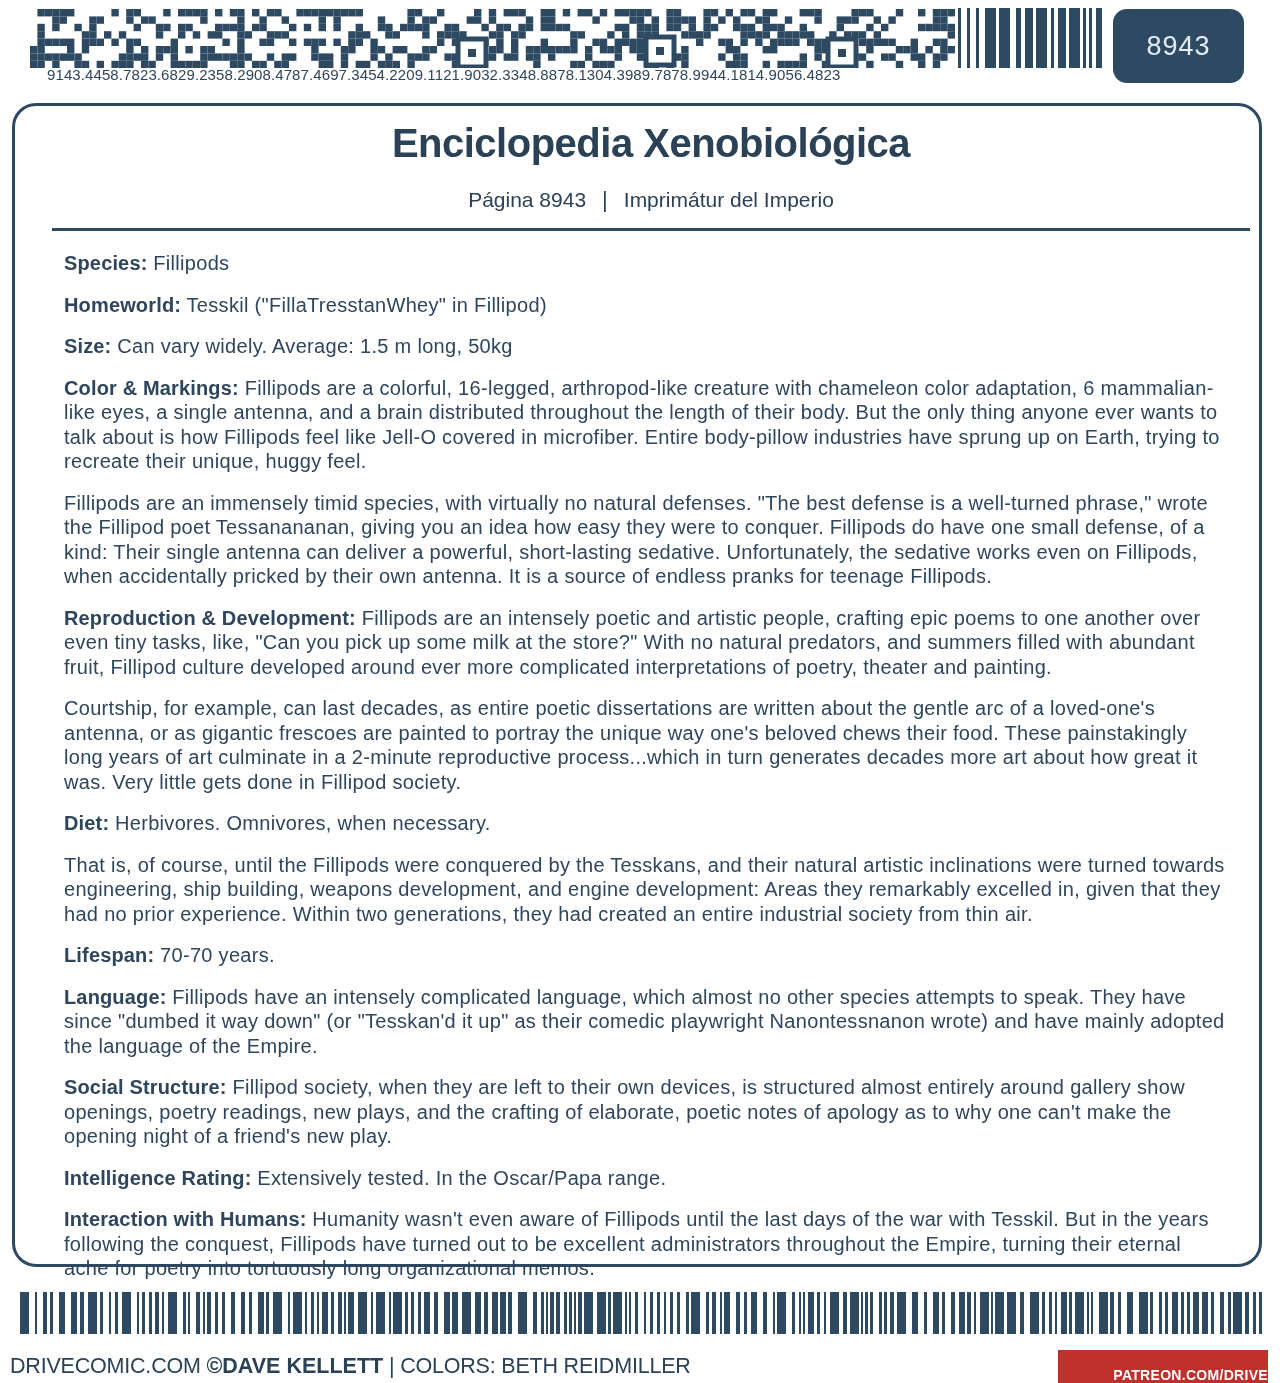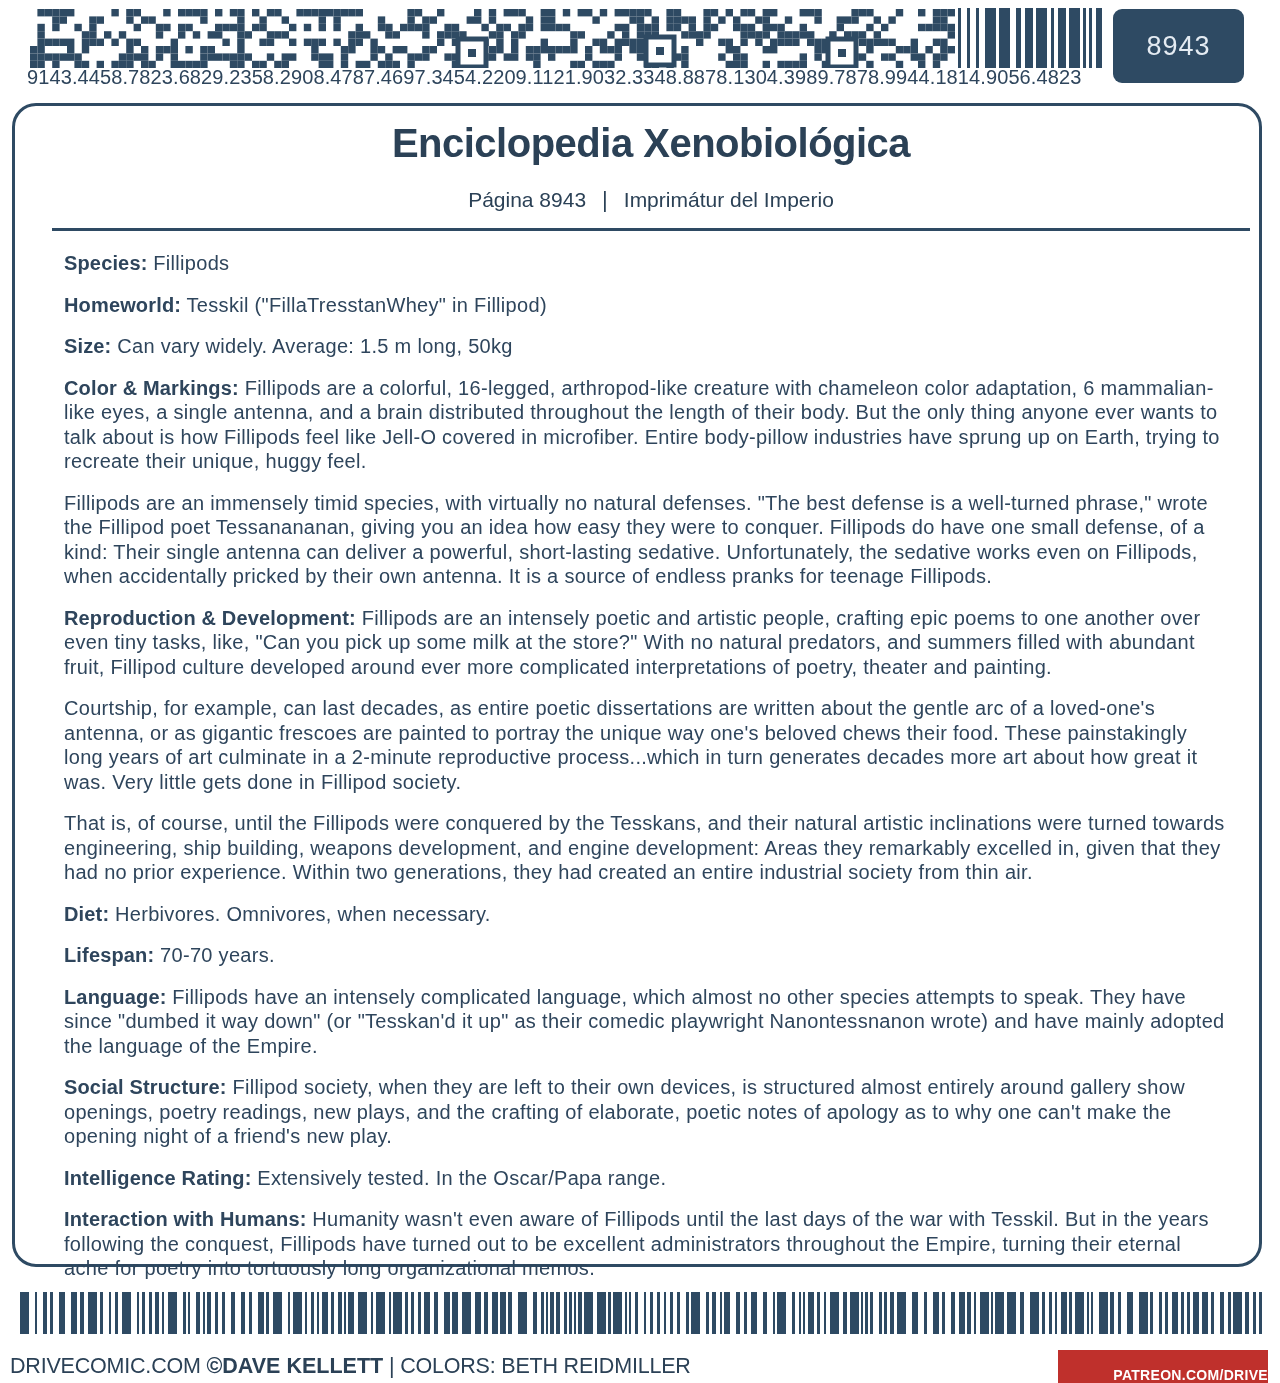--- a/index.html
+++ b/index.html
@@ -10,26 +10,26 @@
   html,body{margin:0;padding:0;background:#ffffff;}
   body{
     width:1280px;height:1383px;position:relative;overflow:hidden;
     font-family:"Liberation Sans", sans-serif;color:var(--ink);
   }
   
   .qr-strip{position:absolute;left:30px;top:9px;width:926px;height:59px;}
   .top-barcode{position:absolute;left:958px;top:8px;width:144px;height:60px;}
   .code-box{
     position:absolute;left:1113px;top:9px;width:131px;height:74px;
-    background:var(--navy);border-radius:9px;display:flex;align-items:center;justify-content:center;
+    background:var(--navy);border-radius:14px;display:flex;align-items:center;justify-content:center;
     color:#e4ebf2;font-size:27px;letter-spacing:1px;
   }
   .serial{
-    position:absolute;left:27px;top:66px;width:1075px;
-    font-size:20px;letter-spacing:0.1px;white-space:nowrap;color:var(--ink);
+    position:absolute;left:47px;top:66px;width:1075px;
+    font-size:15px;letter-spacing:0.1px;white-space:nowrap;color:var(--ink);
   }
   
   .card{
     position:absolute;left:12px;top:103px;width:1250px;height:1164px;
     border:3px solid var(--navy);border-radius:24px;background:#fff;box-sizing:border-box;padding-left:28px;
   }
   .card-title{
     margin:15px 10px 0 10px;text-align:center;
     font-size:40px;font-weight:bold;letter-spacing:-0.5px;color:#2b4156;
   }
@@ -576,23 +576,23 @@
   <p><b>Size:</b><span> Can vary widely. Average:  1.5 m long, 50kg</span></p>
 
   <p><b>Color &amp; Markings:</b><span> Fillipods are a colorful, 16-legged, arthropod-like creature with chameleon color adaptation, 6 mammalian-like eyes, a single antenna, and a brain distributed throughout the length of their body.  But the only thing anyone ever wants to talk about is how Fillipods feel like Jell-O covered in microfiber.  Entire body-pillow industries have sprung up on Earth, trying to recreate their unique, huggy feel.</span></p>
 
   <p><span>Fillipods are an immensely timid species, with virtually no natural defenses.  "The best defense is a well-turned phrase," wrote the Fillipod poet Tessanananan, giving you an idea how easy they were to conquer.  Fillipods do have one small defense, of a kind: Their single antenna can deliver a powerful, short-lasting sedative.  Unfortunately, the sedative works even on Fillipods, when accidentally pricked by their own antenna. It is a source of endless pranks for teenage Fillipods.</span></p>
 
   <p><b>Reproduction &amp; Development:</b><span> Fillipods are an intensely poetic and artistic people, crafting epic poems to one another over even tiny tasks, like, "Can you pick up some milk at the store?"  With no natural predators, and summers filled with abundant fruit, Fillipod culture developed around ever more complicated interpretations of poetry, theater and painting.</span></p>
 
   <p><span>Courtship, for example, can last decades, as entire poetic dissertations are written about the gentle arc of a loved-one's antenna, or as gigantic frescoes are painted to portray the unique way one's beloved chews their food.  These painstakingly long years of art culminate in a 2-minute reproductive process...which in turn generates decades more art about how great it was.  Very little gets done in Fillipod society.</span></p>
 
+  <p><b>Diet:</b><span> Herbivores. Omnivores, when necessary.</span></p>
+
   <p><span>That is, of course, until the Fillipods were conquered by the Tesskans, and their natural artistic inclinations were turned towards engineering, ship building, weapons development, and engine development: Areas they remarkably excelled in, given that they had no prior experience.  Within two generations, they had created an entire industrial society from thin air.</span></p>
-
-  <p><b>Diet:</b><span> Herbivores. Omnivores, when necessary.</span></p>
 
   <p><b>Lifespan:</b><span> 70-70 years.</span></p>
 
   <p><b>Language:</b><span> Fillipods have an intensely complicated language, which almost no other species attempts to speak. They have since "dumbed it way down" (or "Tesskan'd it up" as their comedic playwright Nanontessnanon wrote) and have mainly adopted the language of the Empire.</span></p>
 
   <p><b>Social Structure:</b><span> Fillipod society, when they are left to their own devices, is structured almost entirely around gallery show openings, poetry readings, new plays, and the crafting of elaborate, poetic notes of apology as to why one can't make the opening night of a friend's new play.</span></p>
 
   <p><b>Intelligence Rating:</b><span> Extensively tested. In the Oscar/Papa range.</span></p>
 
   <p><b>Interaction with Humans:</b><span> Humanity wasn't even aware of Fillipods until the last days of the war with Tesskil.  But in the years following the conquest, Fillipods have turned out to be excellent administrators throughout the Empire, turning their eternal ache for poetry into tortuously long organizational memos.</span></p>

